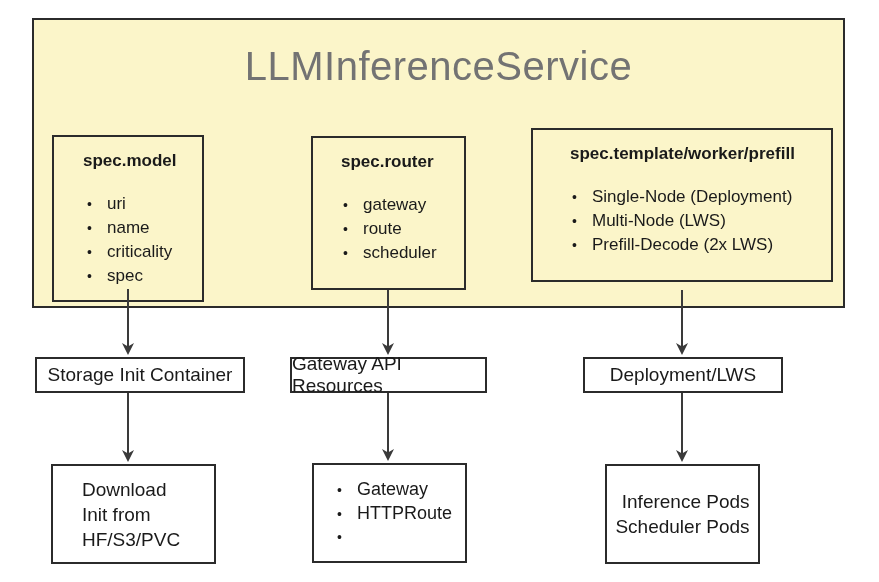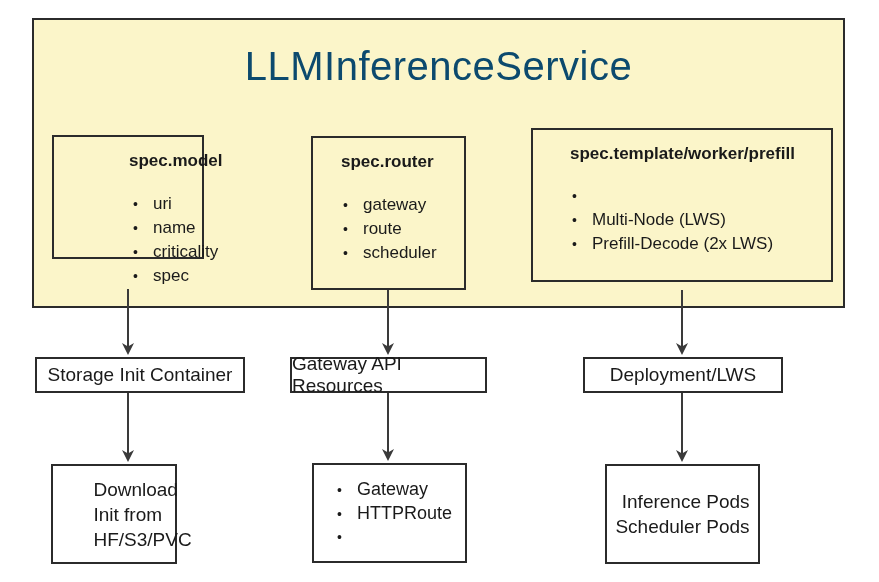--- a/index.html
+++ b/index.html
@@ -20,31 +20,31 @@
     background: #FBF5C9;
     border: 2px solid #2b2b2b;
     box-sizing: border-box;
   }
   .title {
     position: absolute;
     top: 24px; left: 0; right: 0;
     text-align: center;
     font-size: 40px;
     letter-spacing: 0.5px;
-    color: #0c4a6e;
+    color: #737373;
     font-weight: 500;
   }
   
   .spec {
     position: absolute;
     border: 2px solid #2b2b2b;
     box-sizing: border-box;
     background: transparent;
   }
-  #spec-model    { left: 18px;  top: 115px; width: 152px; height: 124px; padding-left: 46px; }
+  #spec-model    { left: 18px;  top: 115px; width: 152px; height: 167px; }
   #spec-router   { left: 277px; top: 116px; width: 155px; height: 154px; }
   #spec-template { left: 497px; top: 108px; width: 302px; height: 154px; }
   .spec .hd { font-weight: 700; font-size: 17px; margin-top: 14px; }
   #spec-model .hd    { padding-left: 29px; }
   #spec-router .hd   { padding-left: 28px; }
   #spec-template .hd { padding-left: 37px; }
   .spec ul { list-style: none; margin: 21px 0 0 0; padding: 0; }
   .spec li { display: flex; align-items: baseline; font-size: 17px; line-height: 23px; }
   #spec-model li    { padding-left: 33px; }
   #spec-router li   { padding-left: 30px; }
@@ -57,22 +57,22 @@
     border: 2px solid #2b2b2b;
     box-sizing: border-box;
     display: flex;
     align-items: center;
     justify-content: center;
   }
   .mid { font-size: 19px; }
   #mid-storage    { left: 35px;  top: 357px; width: 210px; height: 36px; }
   #mid-gateway    { left: 290px; top: 357px; width: 197px; height: 36px; }
   #mid-deployment { left: 583px; top: 357px; width: 200px; height: 36px; }
-  #bot-download { left: 51px;  top: 464px; width: 126px; height: 100px;
-                  justify-content: center; padding-left: 28px; }
+  #bot-download { left: 51px;  top: 464px; width: 165px; height: 100px;
+                  justify-content: flex-start; }
   #bot-download .lines { padding-left: 29px; font-size: 19px; line-height: 25px; }
   #bot-gwres { left: 312px; top: 463px; width: 155px; height: 100px; }
   #bot-gwres ul { list-style: none; margin: 0; padding: 0 0 0 23px; width: 100%;
                   box-sizing: border-box; }
   #bot-gwres li { display: flex; align-items: baseline; font-size: 18px; line-height: 23px; }
   #bot-pods { left: 605px; top: 464px; width: 155px; height: 100px;
               text-align: right; font-size: 19px; line-height: 25px; }
   
   .arrows {
     position: absolute;
@@ -127,20 +127,21 @@
             <span>scheduler</span>
           </li>
       </ul>
     </div>
 
     <div class="spec" id="spec-template">
       <div class="hd">spec.template/worker/prefill</div>
       <ul>
         <li>
             <span class="dot">•</span>
+            <span>Single-Node (Deployment)</span>
           </li>
         <li>
             <span class="dot">•</span>
             <span>Multi-Node (LWS)</span>
           </li>
         <li>
             <span class="dot">•</span>
             <span>Prefill-Decode (2x LWS)</span>
           </li>
       </ul>

